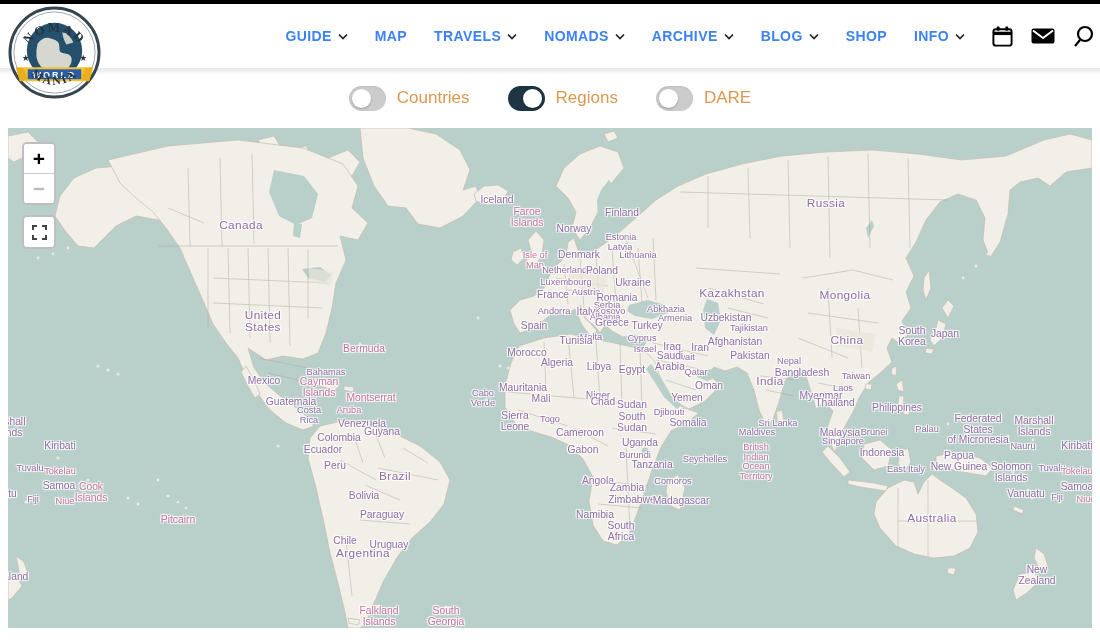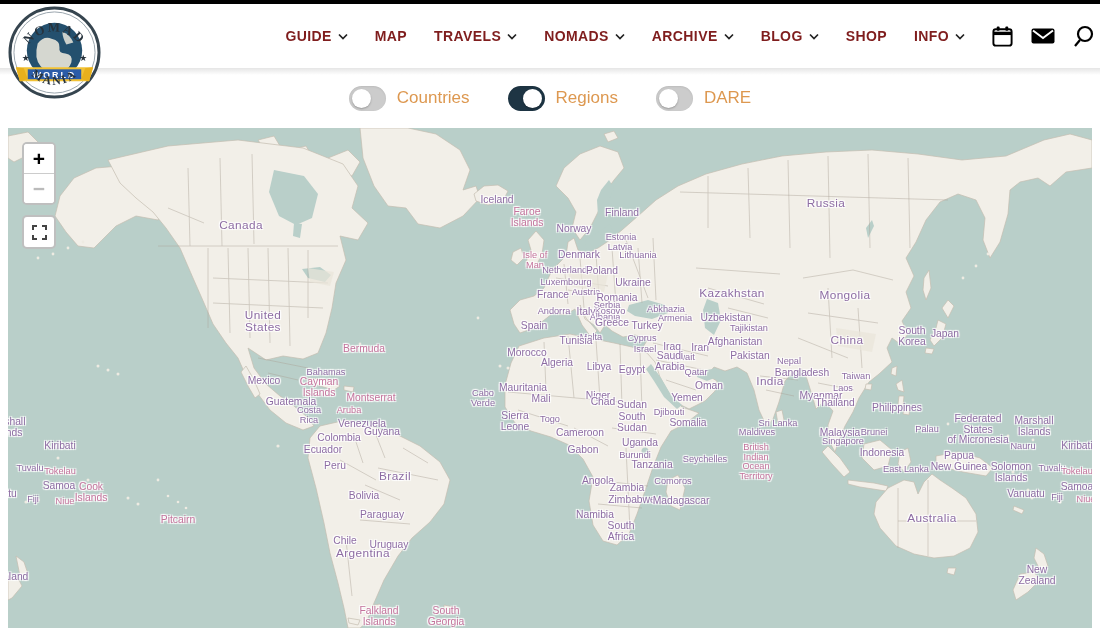--- a/index.html
+++ b/index.html
@@ -5,21 +5,21 @@
   html,body{margin:0;padding:0;background:#fff;font-family:"Liberation Sans",sans-serif;}
   body{width:1100px;height:640px;overflow:hidden;position:relative;}
   .topbar{height:4px;background:#000;width:100%;}
   
   header{position:relative;height:64px;background:#fff;}
   .hdr-shadow{position:absolute;left:0;right:0;top:68px;height:7px;
     background:linear-gradient(to bottom,rgba(0,0,0,.10),rgba(0,0,0,0));pointer-events:none;z-index:5;}
   .logo{position:absolute;left:8px;top:2px;width:93px;height:93px;z-index:9;}
   nav{position:absolute;right:6px;top:0;height:64px;display:flex;align-items:center;}
   ul.menu{list-style:none;display:flex;align-items:center;gap:27px;margin:0;padding:0;}
-  ul.menu li{display:flex;align-items:center;font-size:14px;font-weight:700;color:#7f1d1d;
+  ul.menu li{display:flex;align-items:center;font-size:14px;font-weight:700;color:#3b82f6;
     letter-spacing:.4px;cursor:pointer;}
   ul.menu li .chev{margin-left:6px;display:inline-flex;}
   .icon-btns{display:flex;align-items:center;gap:17px;margin-left:26px;}
   .icon-btn{display:inline-flex;cursor:pointer;}
   
   .toggles-row{height:60px;display:flex;align-items:center;justify-content:center;background:#fff;}
   .toggle-group{display:flex;align-items:center;margin:0 19px;}
   .switch{width:37px;height:25px;border-radius:13px;background:#cccccc;position:relative;border:none;
     cursor:pointer;padding:0;box-shadow:inset 0 1px 2px rgba(0,0,0,.08);}
   .switch .knob{width:19px;height:19px;border-radius:50%;background:#fff;position:absolute;top:3px;left:3px;
@@ -449,21 +449,21 @@
 Korea</div>
       <div class="map-label" style="left: 937px; top: 206px;">Japan</div>
       <div class="map-label sm" style="left: 848px; top: 249px;">Taiwan</div>
       <div class="map-label sm" style="left: 835px; top: 261px;">Laos</div>
       <div class="map-label" style="left: 813px; top: 268px;">Myanmar</div>
       <div class="map-label" style="left: 827px; top: 275px;">Thailand</div>
       <div class="map-label" style="left: 832px; top: 305px;">Malaysia</div>
       <div class="map-label sm" style="left: 835px; top: 314px;">Singapore</div>
       <div class="map-label sm" style="left: 866px; top: 305px;">Brunei</div>
       <div class="map-label" style="left: 874px; top: 325px;">Indonesia</div>
-      <div class="map-label sm" style="left: 898px; top: 342px;">East Lanka</div>
+      <div class="map-label sm" style="left: 898px; top: 342px;">East Italy</div>
       <div class="map-label" style="left: 889px; top: 280px;">Philippines</div>
       <div class="map-label sm" style="left: 919px; top: 302px;">Palau</div>
       <div class="map-label" style="left: 951px; top: 334px;">Papua
 New Guinea</div>
       <div class="map-label" style="left: 970px; top: 302px;">Federated
 States
 of Micronesia</div>
       <div class="map-label" style="left: 1026px; top: 299px;">Marshall
 Islands</div>
       <div class="map-label sm" style="left: 1015px; top: 319px;">Nauru</div>

